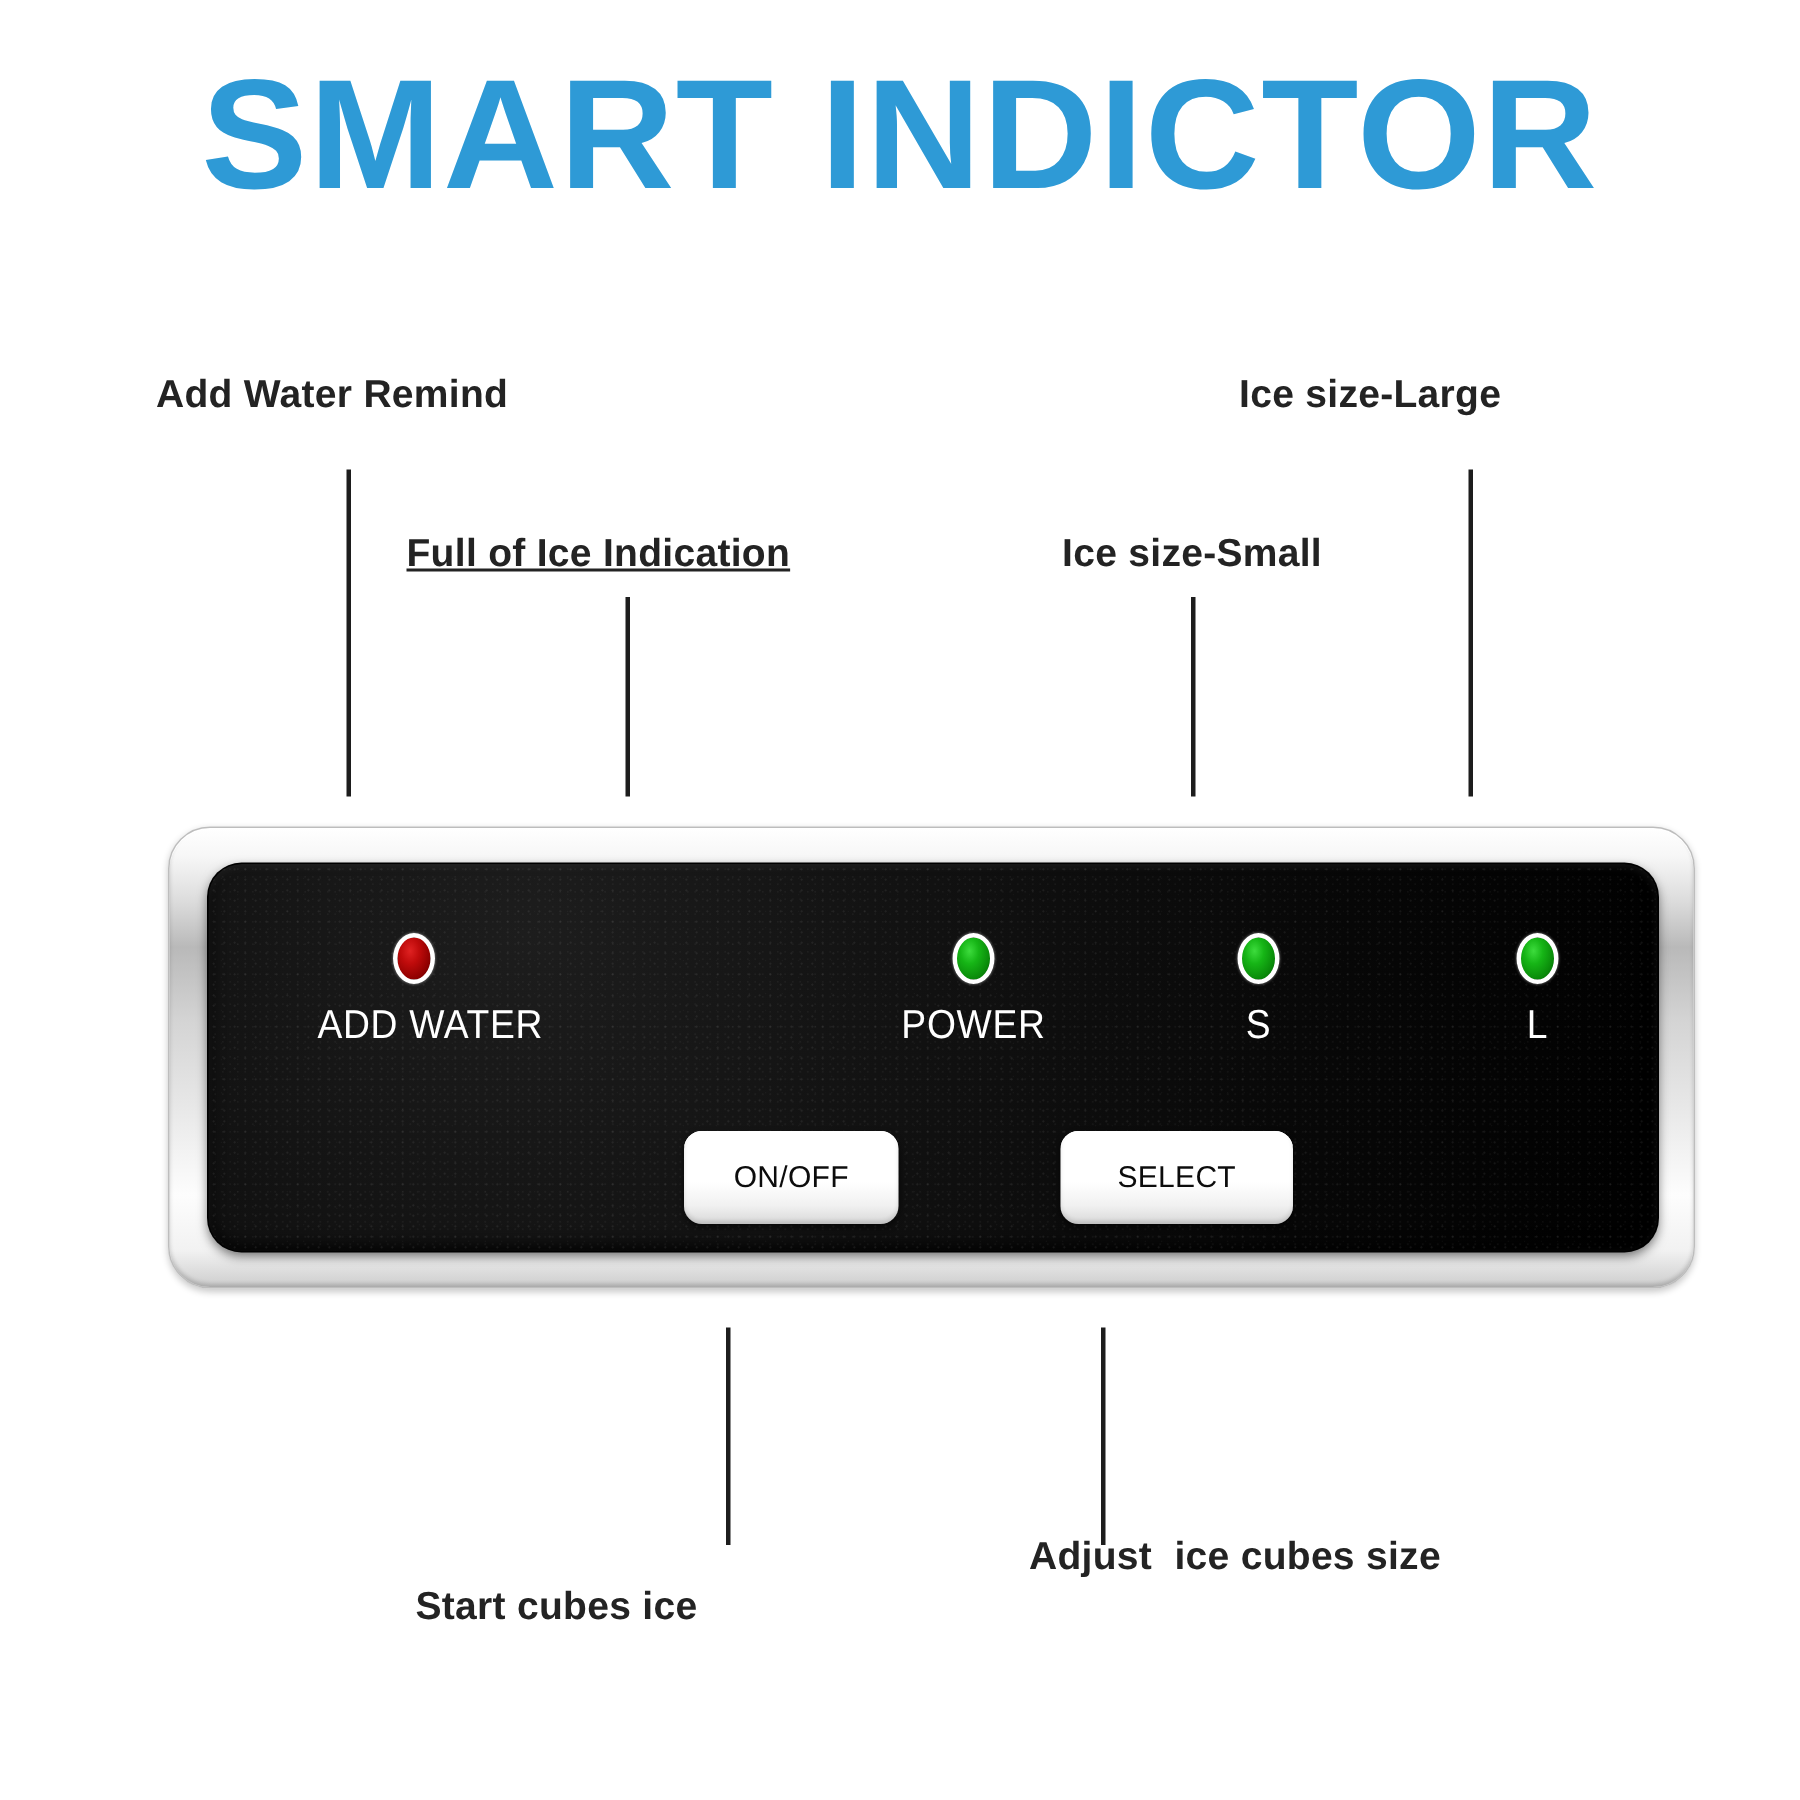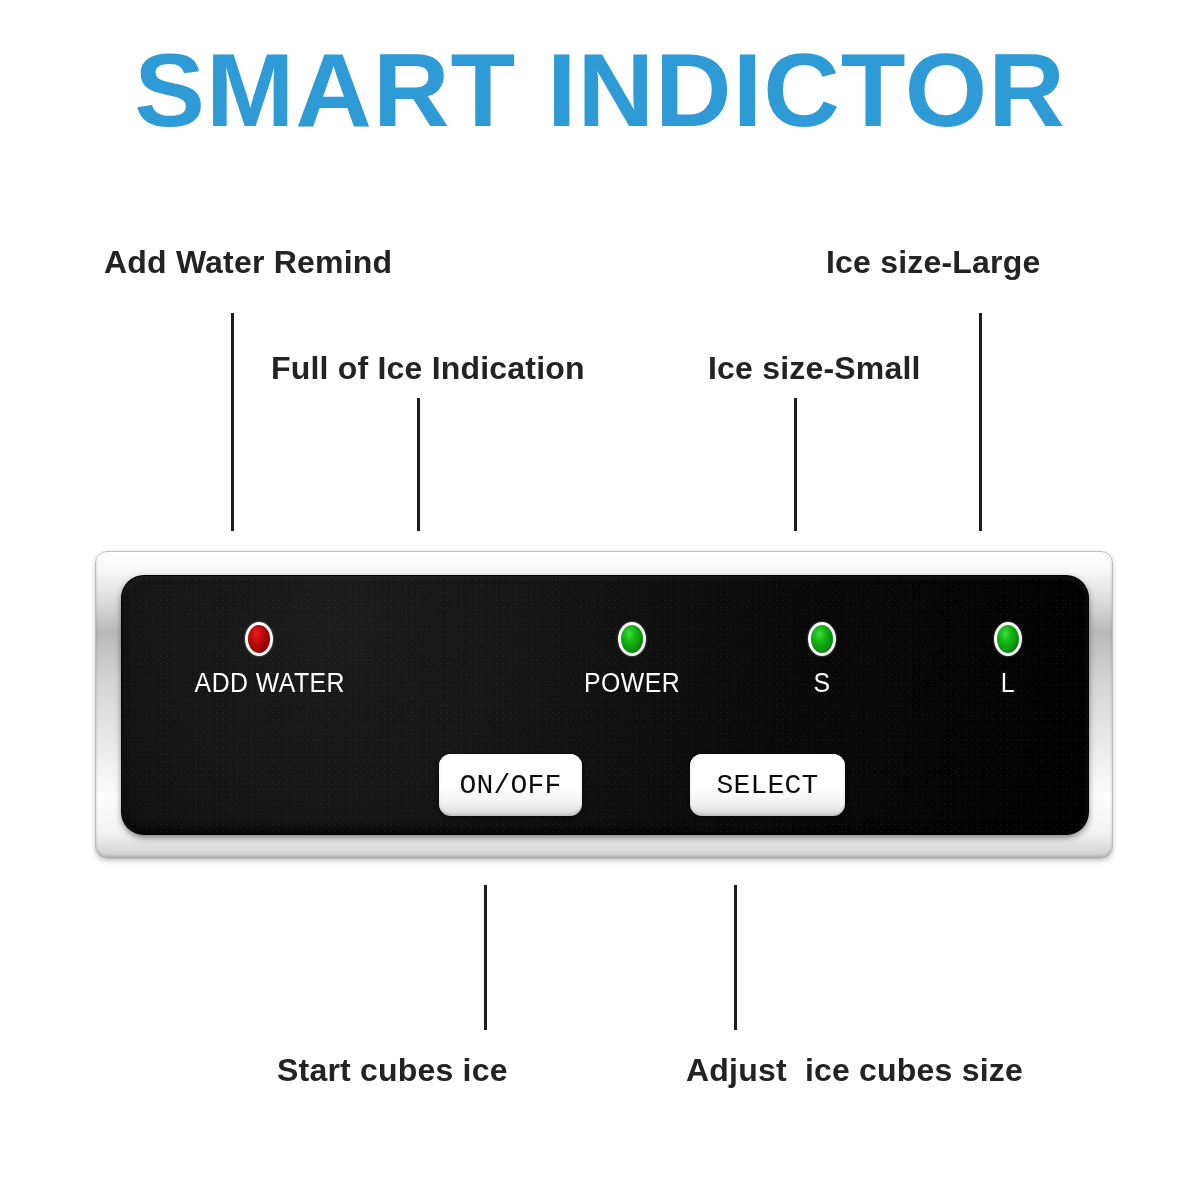--- a/index.html
+++ b/index.html
@@ -31,54 +31,54 @@
     color: #2e9ad6;
     transform: scaleX(1.02);
     white-space: nowrap;
   }
 
   
   .callout-label {
     position: absolute;
     font-family: "Liberation Sans", sans-serif;
     font-weight: bold;
-    font-size: 32px;
+    font-size: 26px;
     line-height: 30px;
     color: #232323;
     white-space: pre;
     letter-spacing: 0.2px;
   }
   .callout-label.lbl-top-left   { left: 104px;  top: 247px; }
-  .callout-label.lbl-mid-left   { left: 271px;  top: 353px; }
+  .callout-label.lbl-mid-left   { left: 271px;  top: 353px; text-decoration: underline; }
   .callout-label.lbl-mid-right  { left: 708px;  top: 353px; }
   .callout-label.lbl-top-right  { left: 826px;  top: 247px; }
   .callout-label.lbl-bot-left   { left: 277px;  top: 1055px; }
-  .callout-label.lbl-bot-right  { left: 686px;  top: 1055px; }
+  .callout-label.lbl-bot-right  { left: 686px;  top: 1022px; }
 
   
   .leader {
     position: absolute;
     width: 3px;
     background: #1d1d1d;
   }
   .leader.ld-1 { left: 231px; top: 313px;  height: 218px; }
   .leader.ld-2 { left: 417px; top: 398px;  height: 133px; }
   .leader.ld-3 { left: 794px; top: 398px;  height: 133px; }
   .leader.ld-4 { left: 979px; top: 313px;  height: 218px; }
   .leader.ld-5 { left: 484px; top: 885px;  height: 145px; }
   .leader.ld-6 { left: 734px; top: 885px;  height: 145px; }
 
   
   #control-panel {
     position: absolute;
-    left: 95px;
+    left: 112px;
     top: 551px;
     width: 1018px;
     height: 308px;
-    border-radius: 12px;
+    border-radius: 28px;
     background:
       linear-gradient(180deg,
         #ffffff 0%,
         #f7f7f7 6%,
         #dcdcdc 16%,
         #b9b9b9 26%,
         #d4d4d4 42%,
         #e9e9e9 62%,
         #fdfdfd 80%,
         #f2f2f2 92%,
@@ -166,22 +166,22 @@
     height: 62px;
     border-radius: 12px;
     background: linear-gradient(180deg, #ffffff 0%, #ffffff 55%, #f1f1f1 80%, #d8d8d8 100%);
     box-shadow:
       0 2px 4px rgba(0,0,0,0.6),
       inset 0 1px 0 #ffffff,
       inset 0 -2px 3px rgba(0,0,0,0.12);
     display: flex;
     align-items: center;
     justify-content: center;
-    font-family: Liberation Mono, monospace;
-    font-size: 28px;
+    font-family: Liberation Sans, sans-serif;
+    font-size: 20px;
     color: #0c0c0c;
     letter-spacing: 0.2px;
     cursor: pointer;
     box-sizing: border-box;
   }
   #button-onoff  { left: 317px; width: 143px; }
   #button-select { left: 568px; width: 155px; }
 </style>
 </head>
 <body>

